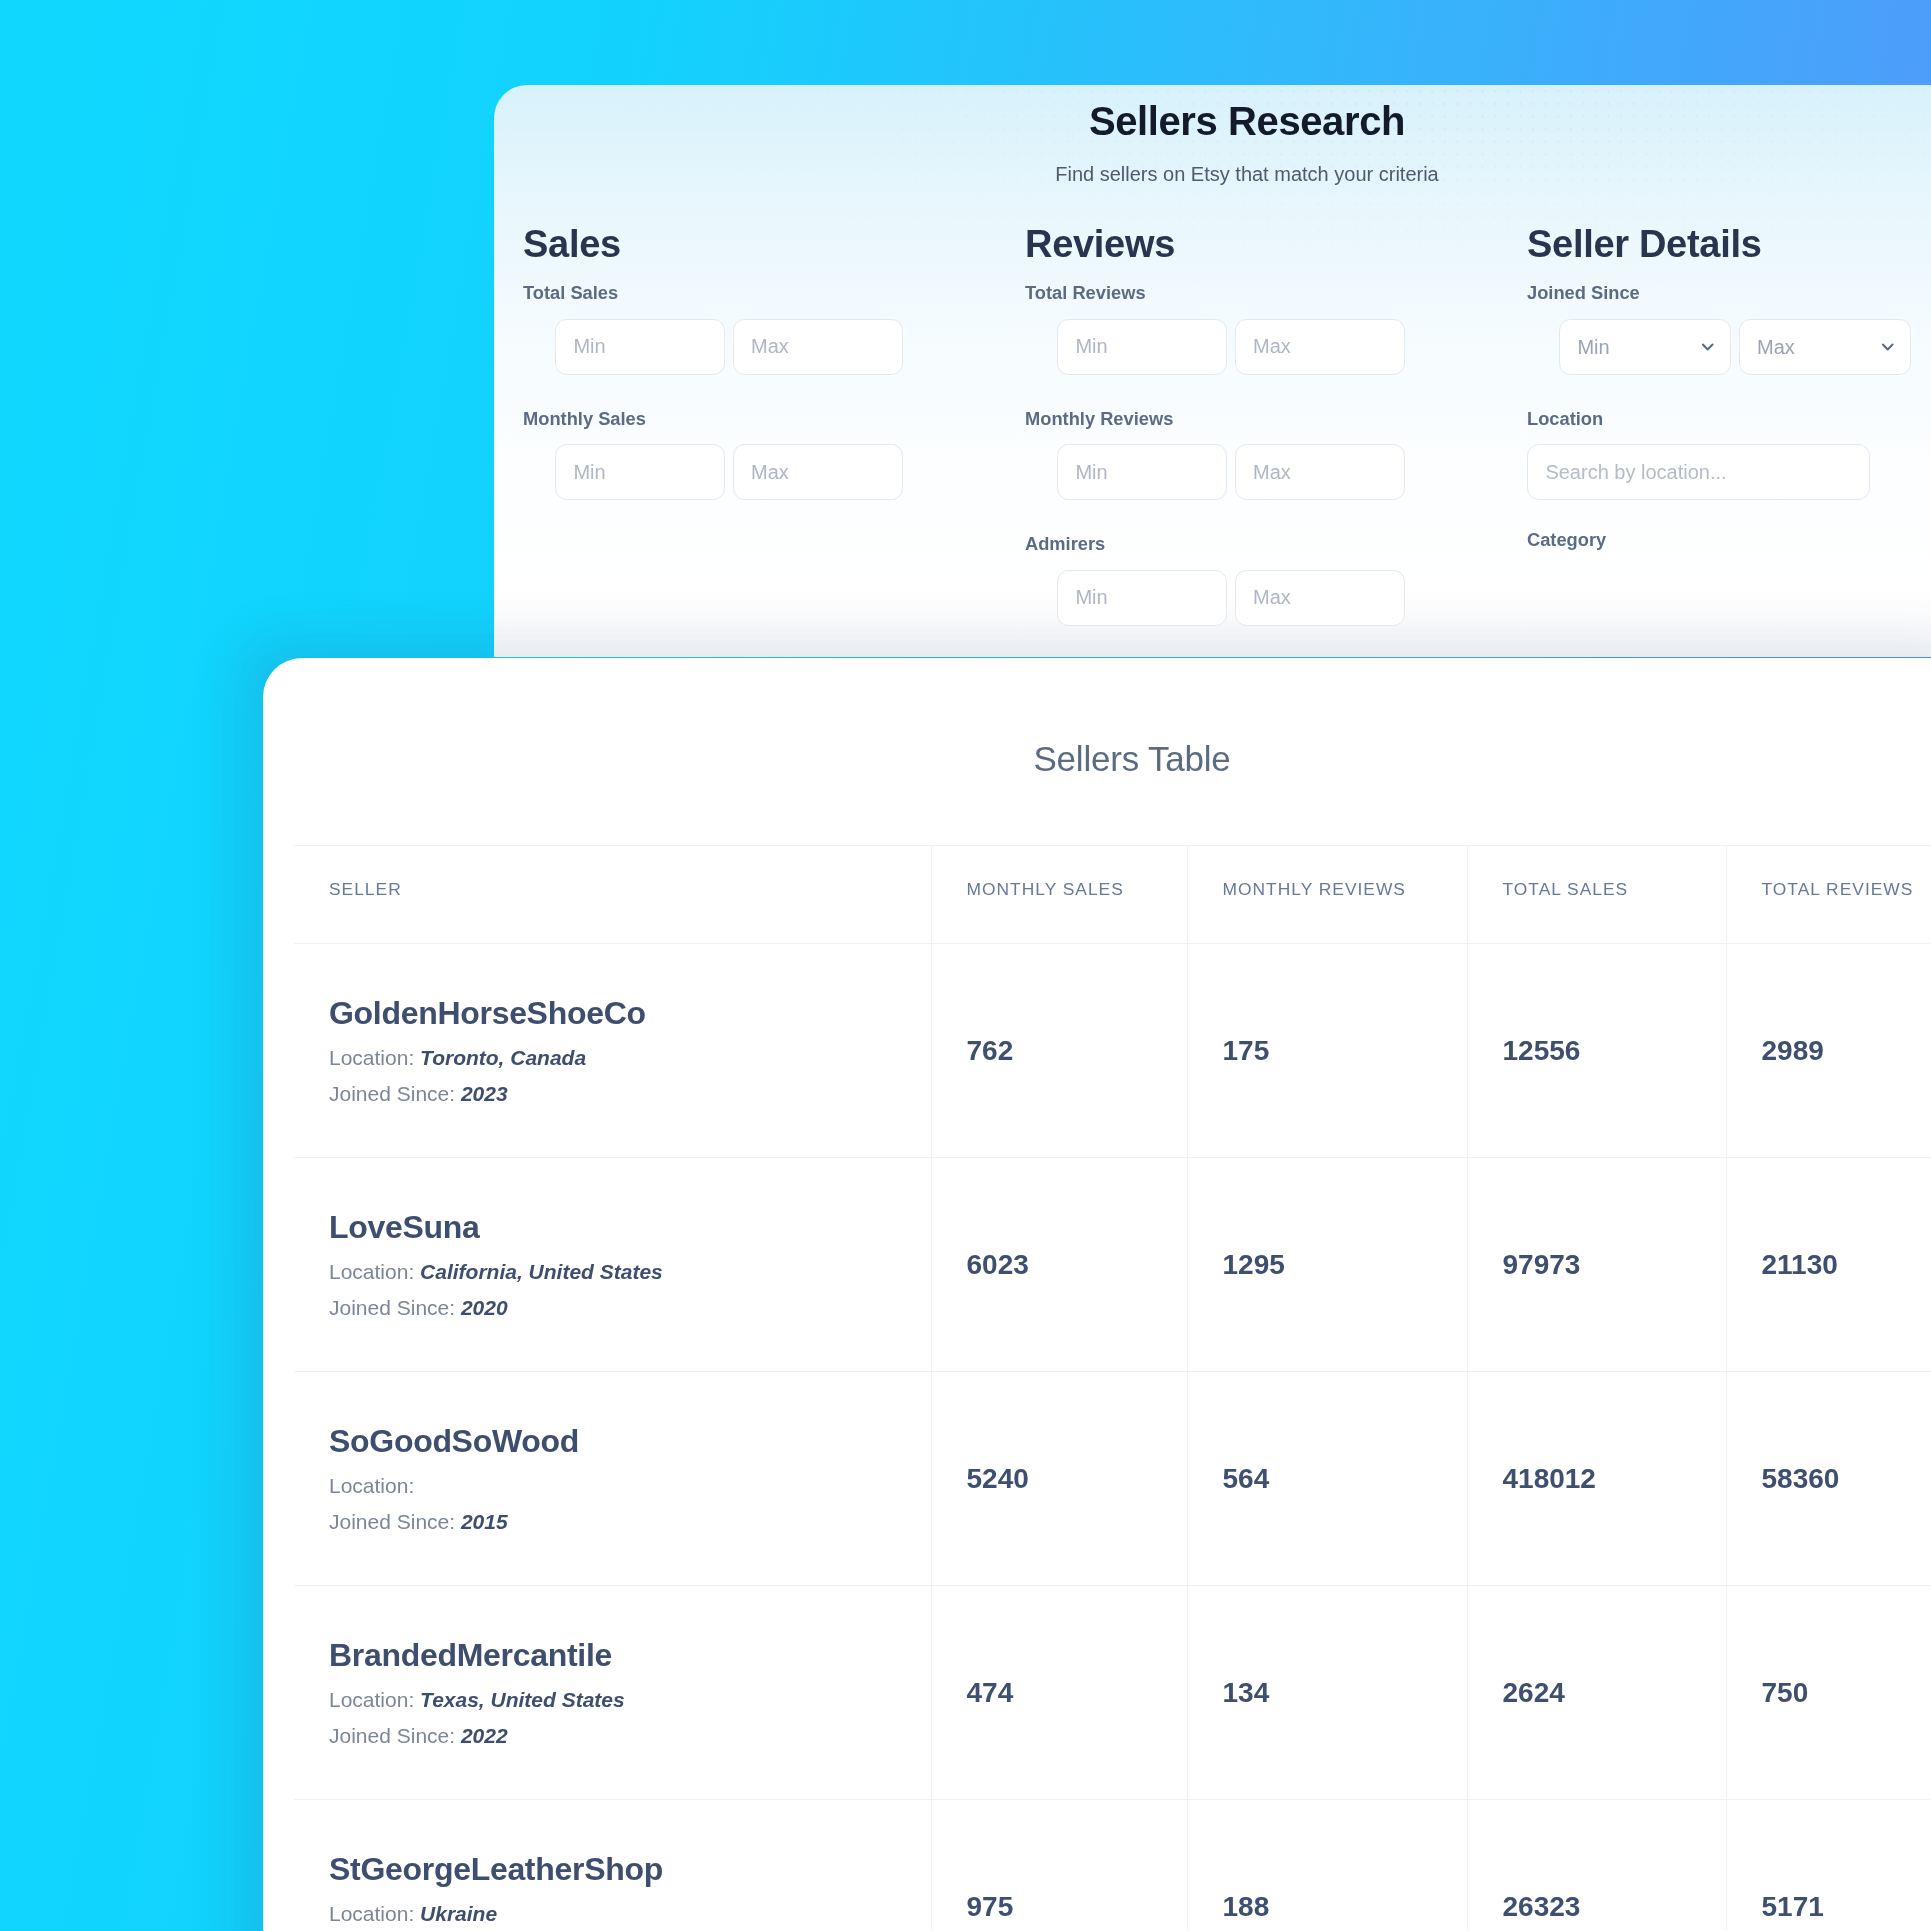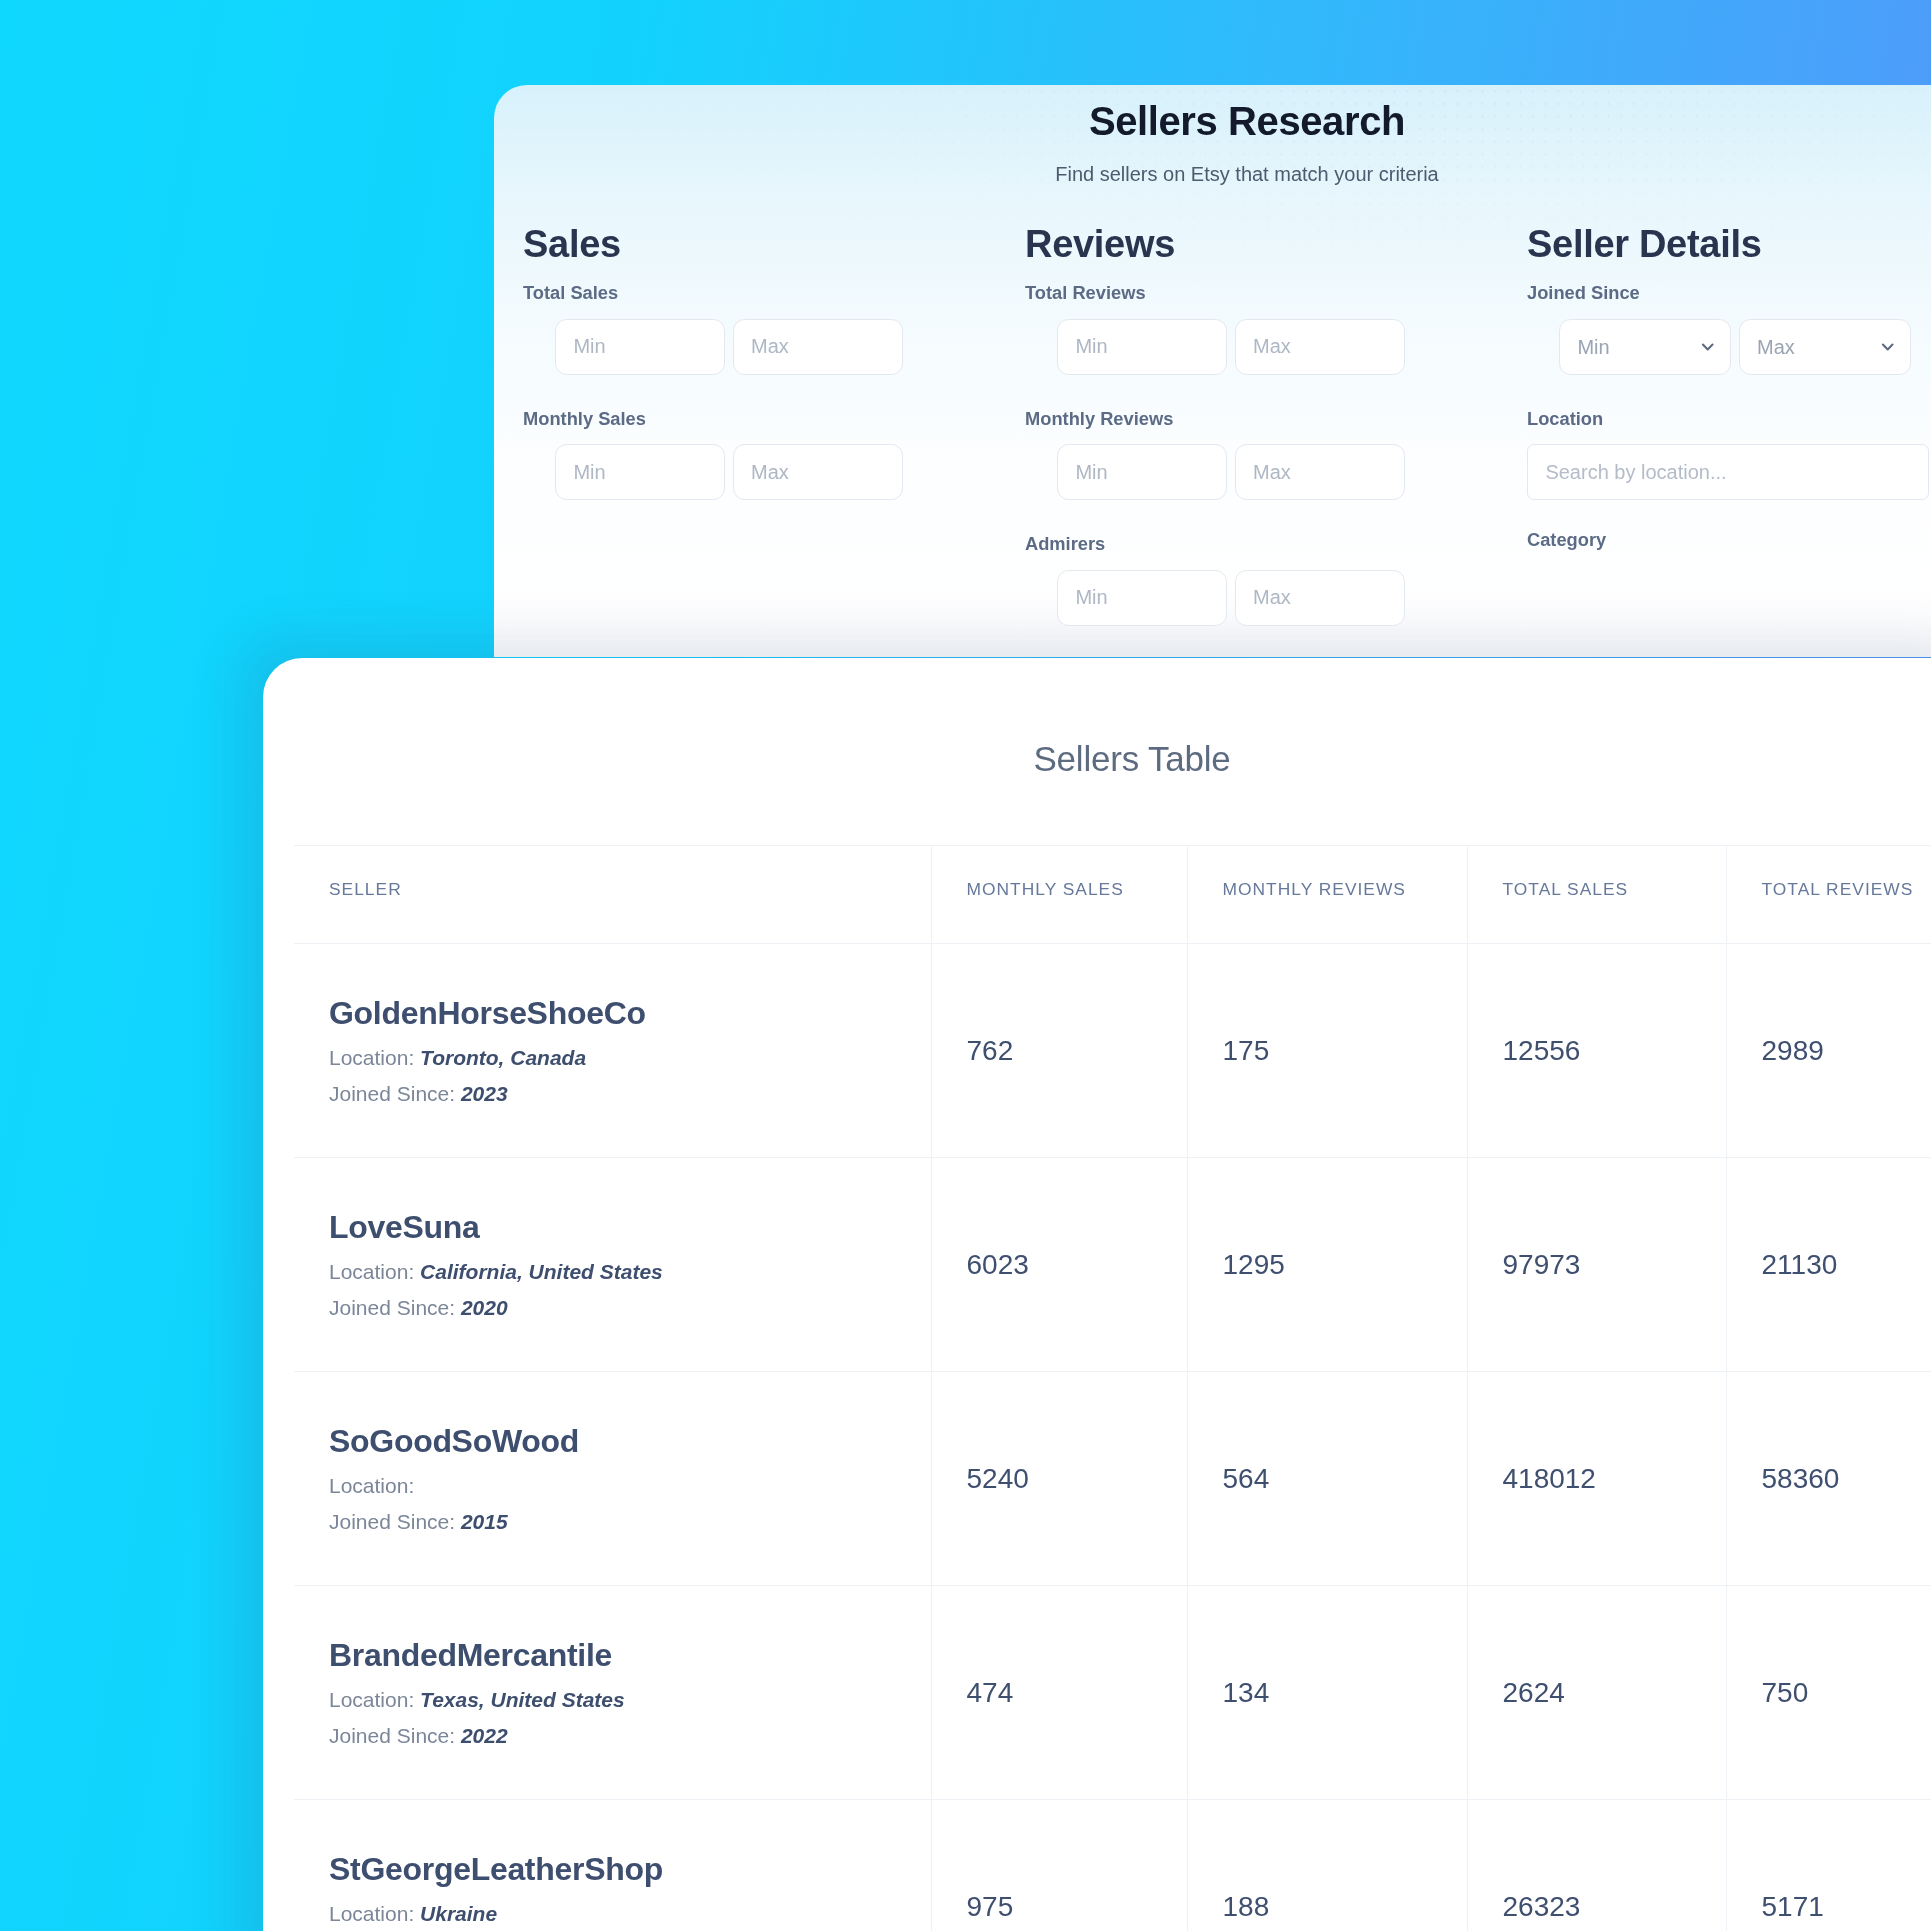--- a/index.html
+++ b/index.html
@@ -117,24 +117,24 @@
   }
   .chev {
     position: absolute;
     right: 15.4px; top: 50%;
     transform: translateY(-50%);
     pointer-events: none;
     width: 15.4px; height: 15.4px;
   }
 
   .wide-inp {
-    width: 402px;
+    width: 343px;
     height: 56px;
     border: 1.5px solid #e3e8ef;
-    border-radius: 7px;
+    border-radius: 12px;
     background: #ffffff;
     font-family: "Liberation Sans", sans-serif;
     font-size: 20px;
     color: #2c3a52;
     padding: 0 17.4px;
     outline: none;
   }
   .wide-inp::placeholder { color: #b3bcc8; }
 
   .gap-lg  { margin-bottom: 29px; }
@@ -201,21 +201,21 @@
   }
   .seller-meta {
     font-size: 21px;
     color: #7b8698;
     margin-top: 11.6px;
   }
   .seller-meta b { color: #3e4e6e; font-weight: bold; font-style: italic; }
 
   .num {
     font-size: 28px;
-    font-weight: normal;
+    font-weight: bold;
     color: #3f4f6f;
   }
 
   col.c-seller  { width: 637px; }
   col.c-msales  { width: 256px; }
   col.c-mrev    { width: 280px; }
   col.c-tsales  { width: 259px; }
   col.c-trev    { width: 260px; }
 </style>
 </head>

